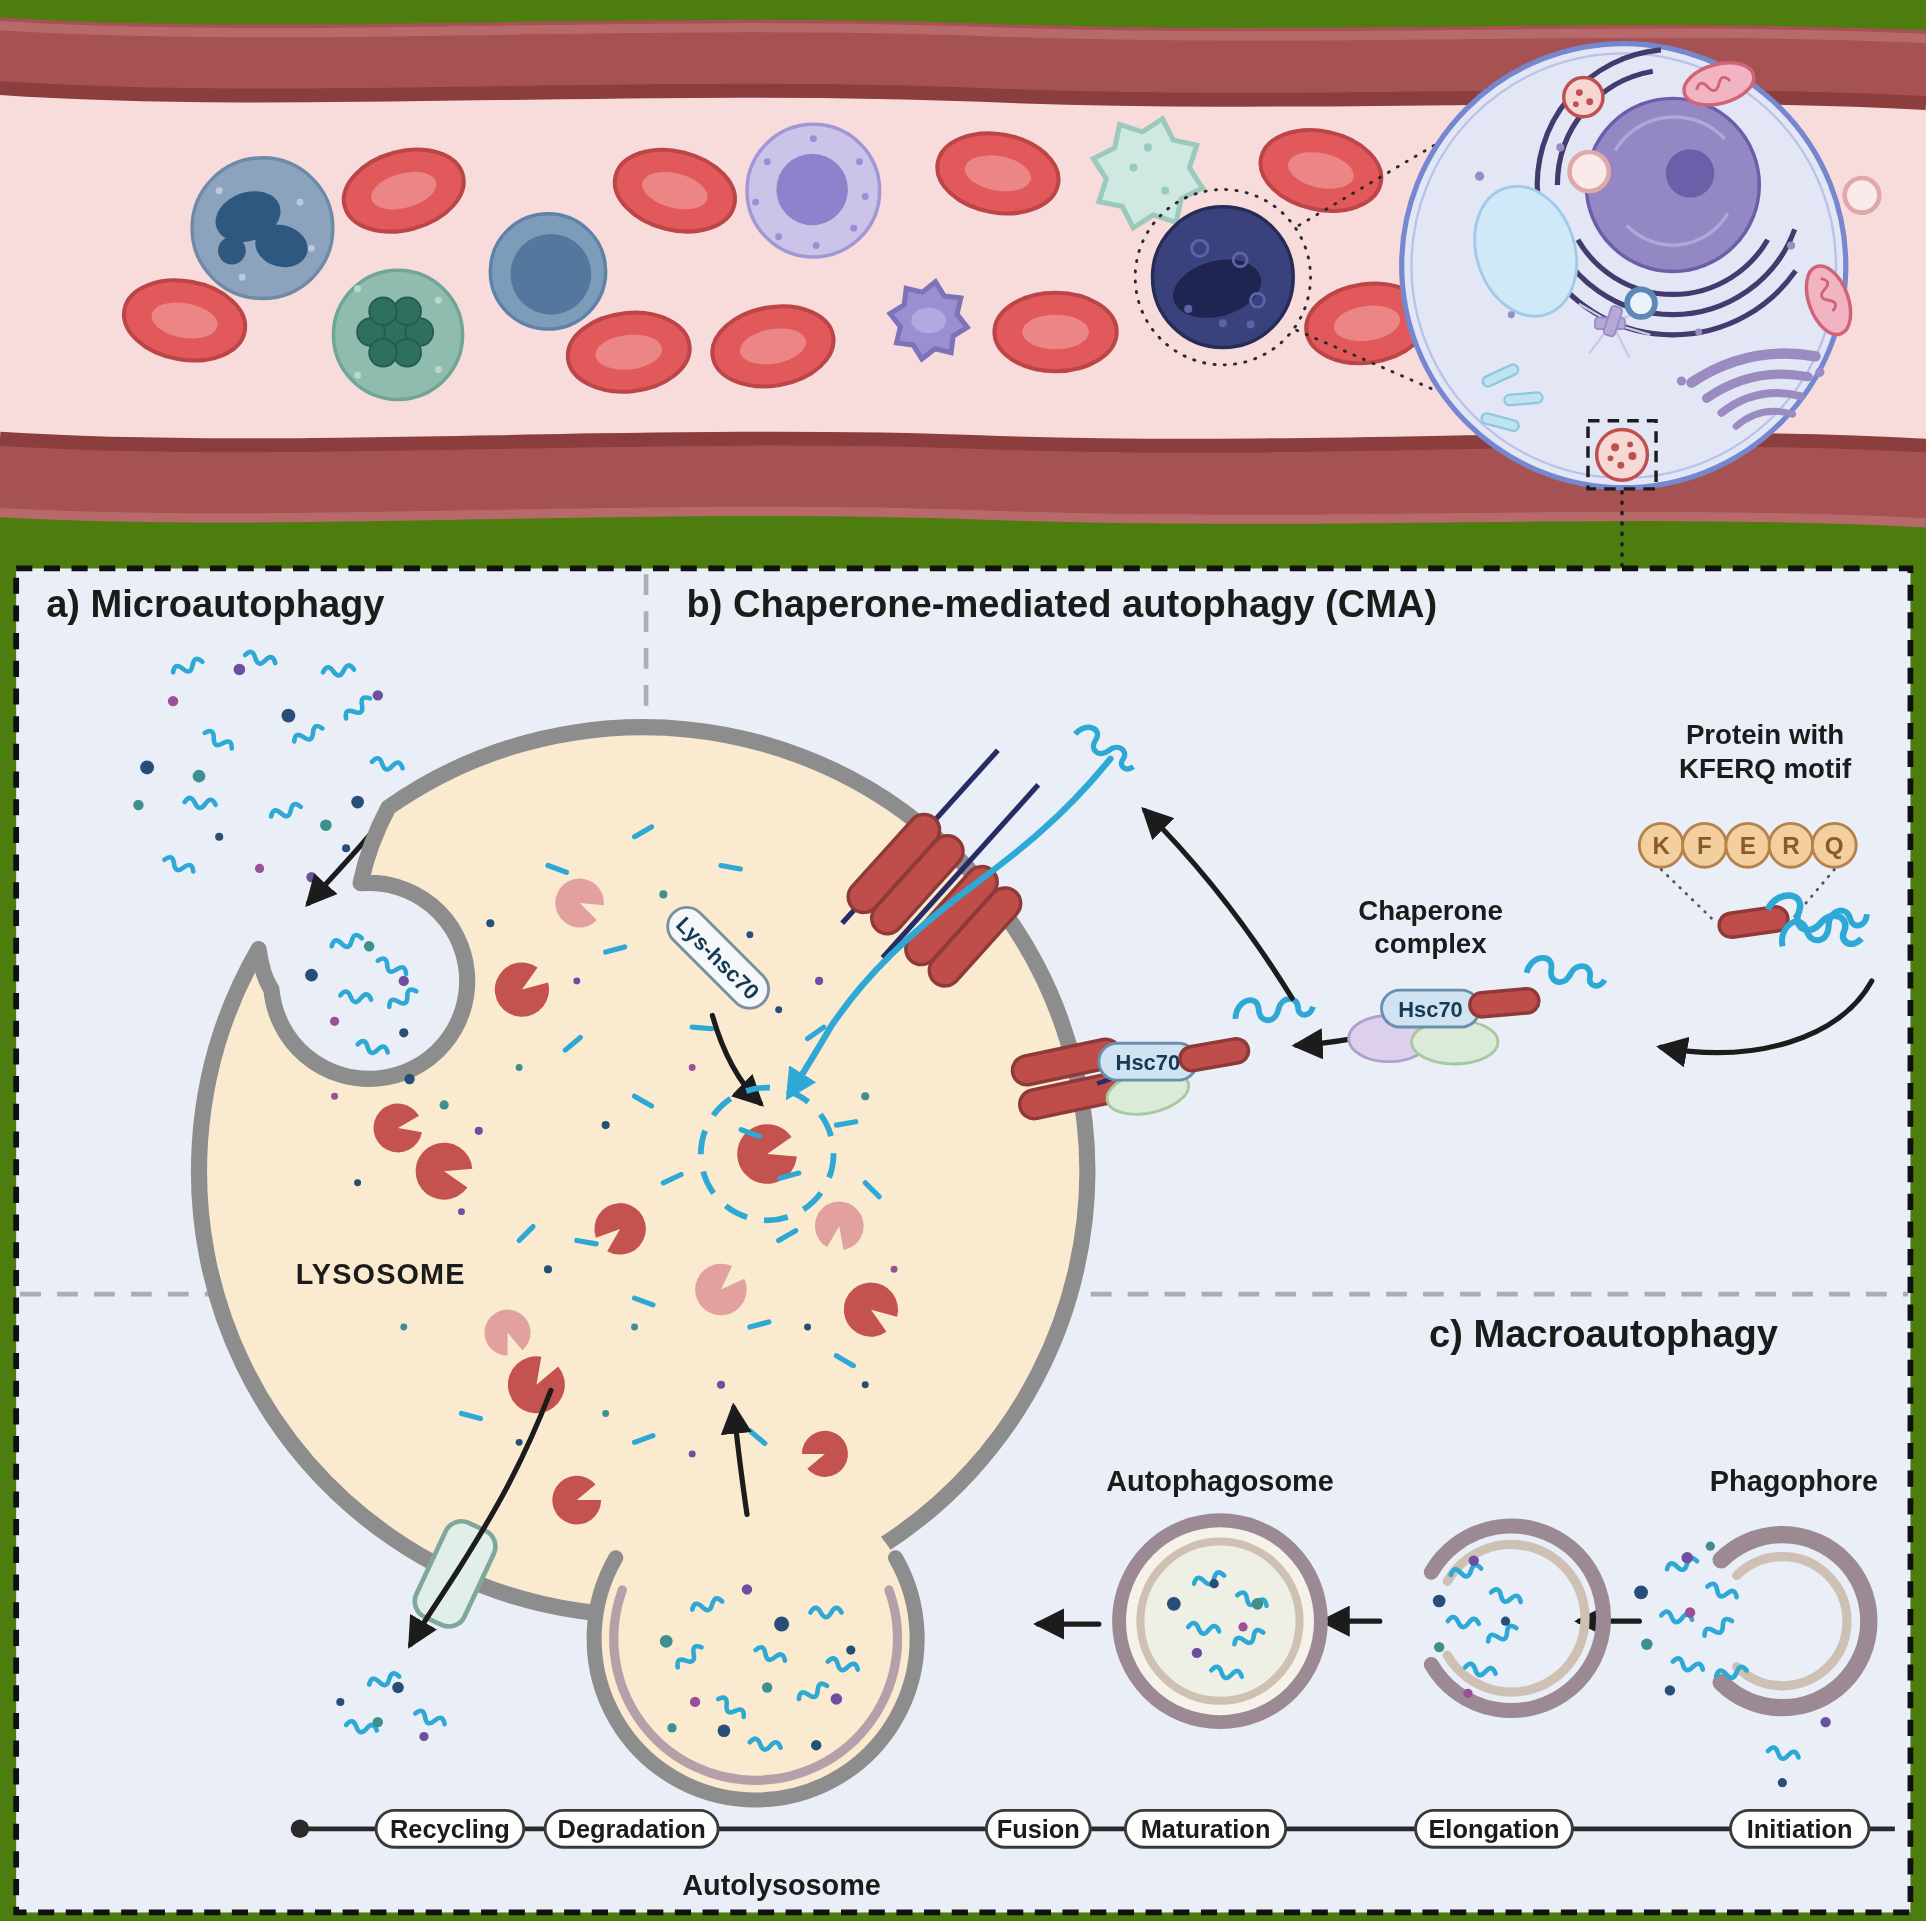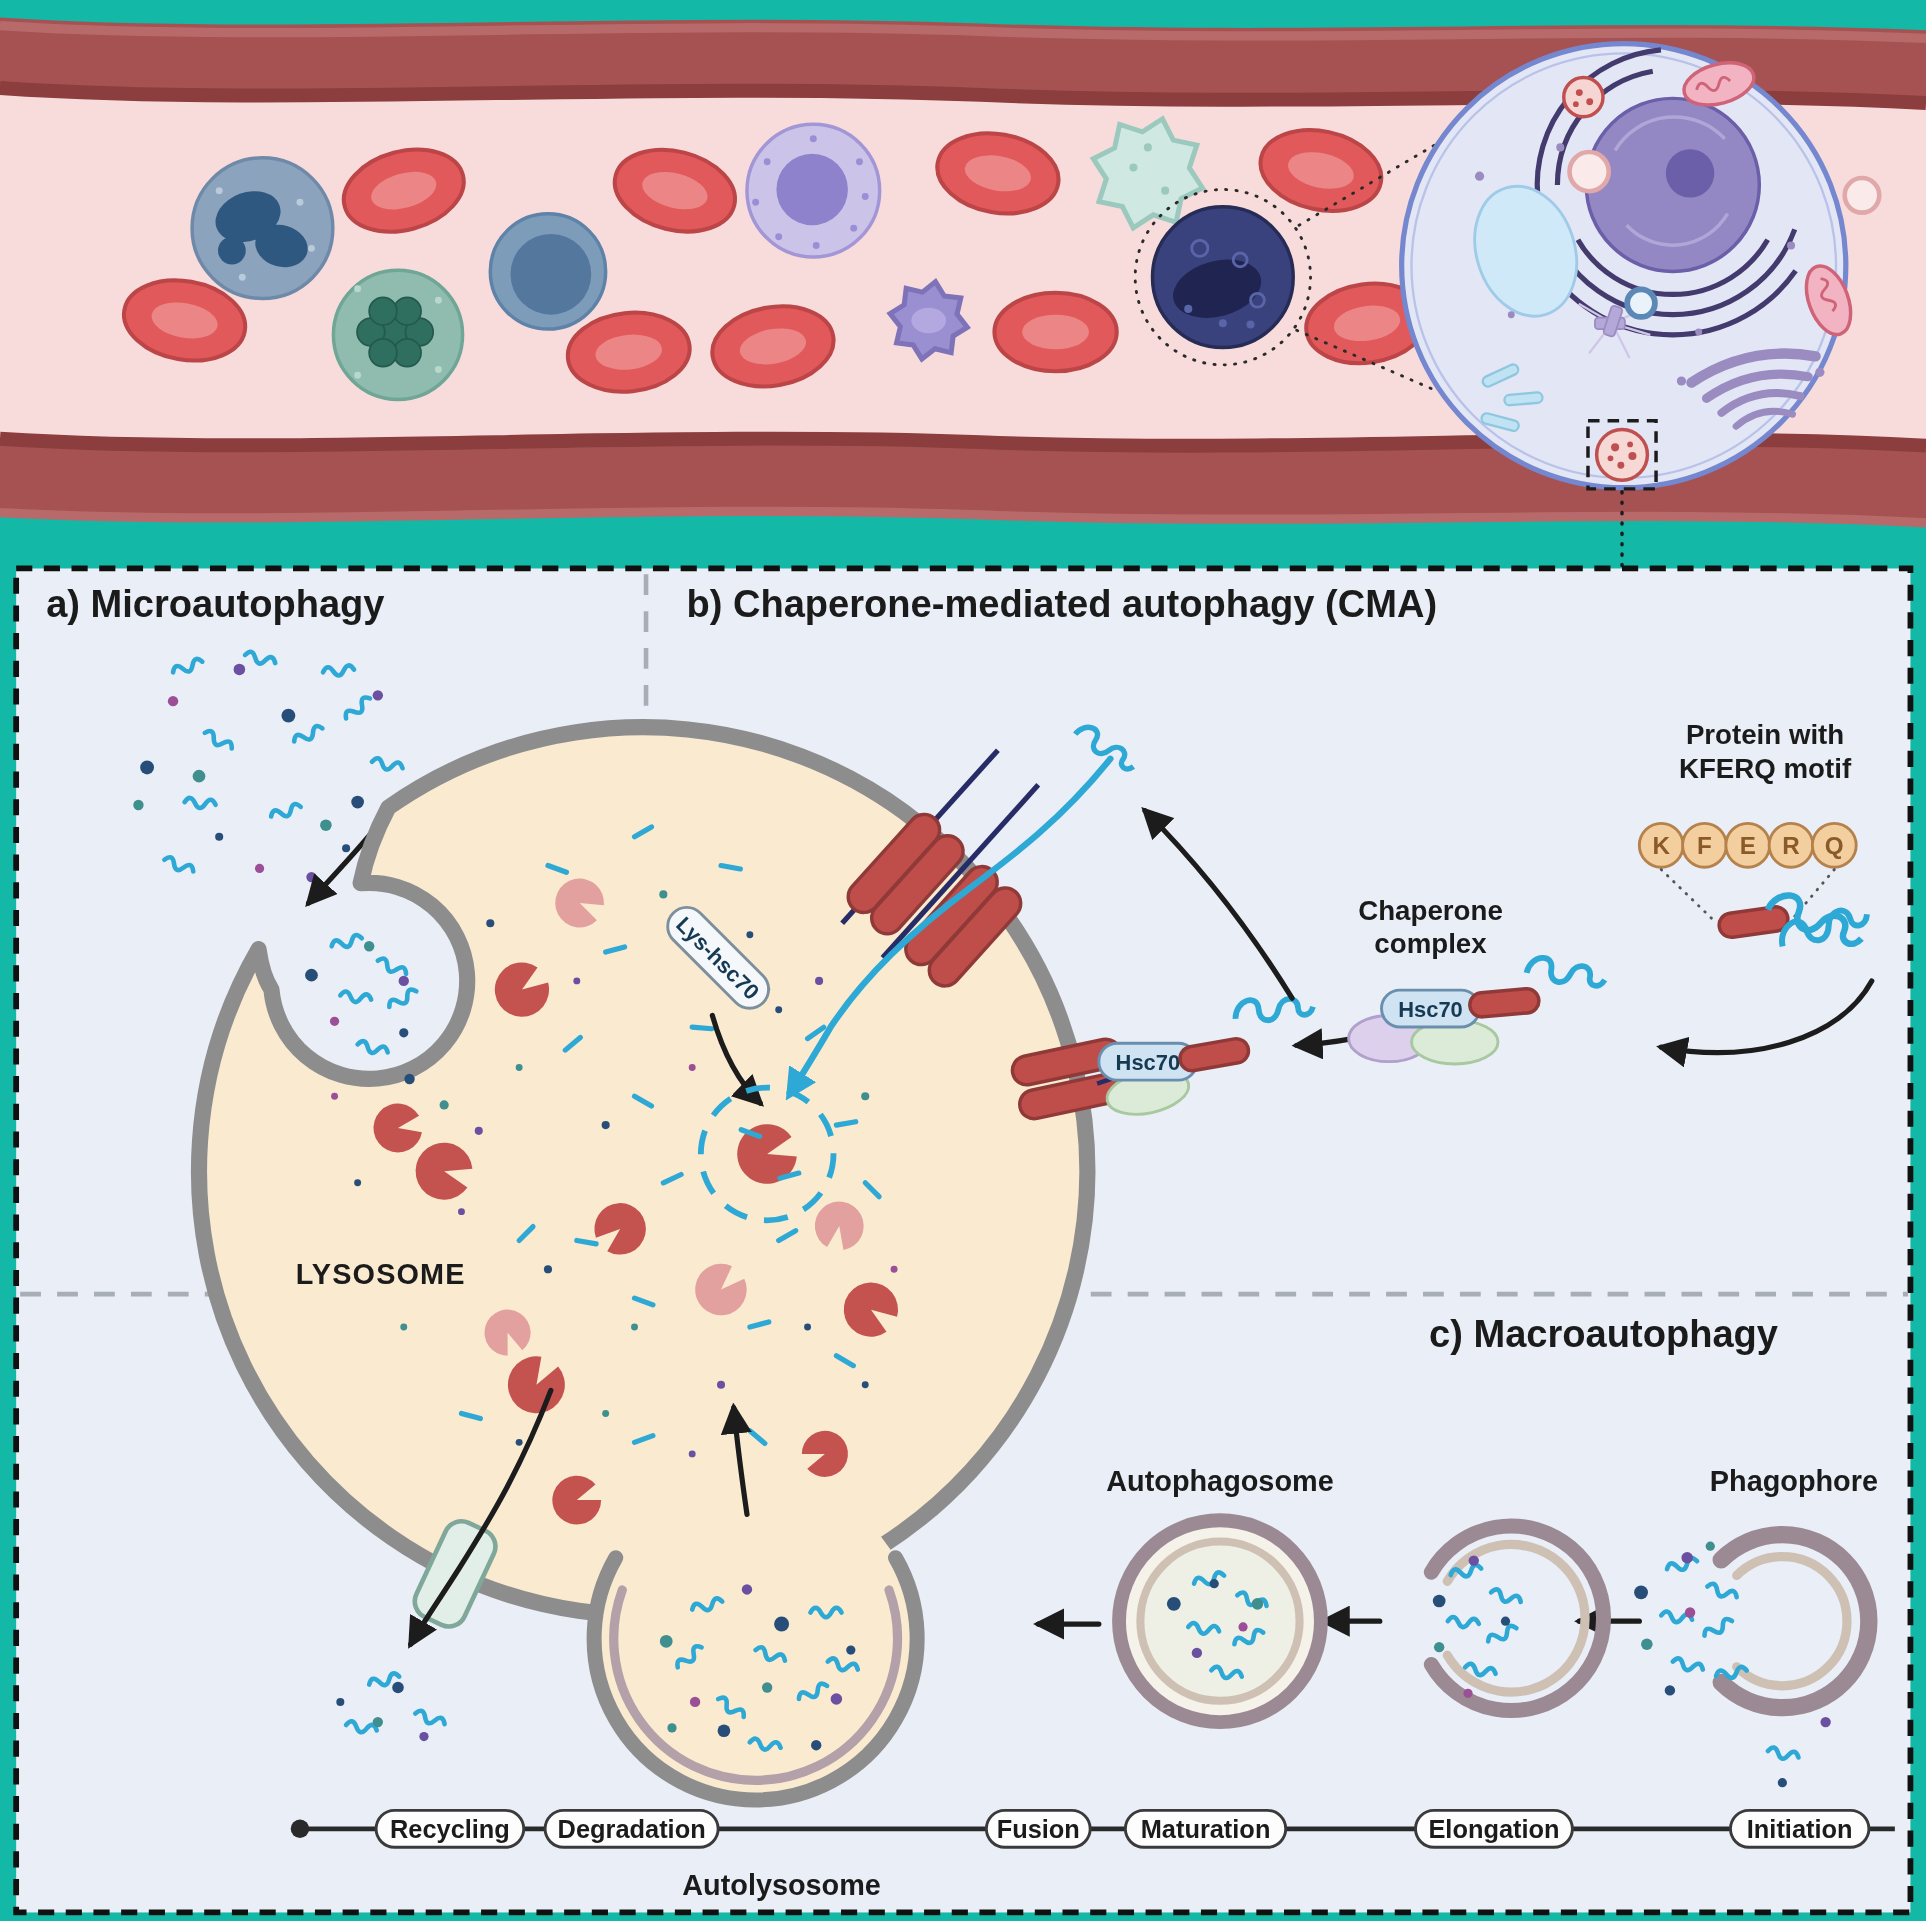--- a/index.html
+++ b/index.html
@@ -1,16 +1,16 @@
 <!DOCTYPE html>
 <html style="font-size:9.2px"><head>
 <meta charset="utf-8">
 <style>
   html,body{margin:0;padding:0;background:#ffffff;}
-  .stage{position:relative;width:1926px;height:1922px;background:#14b8a6;overflow:hidden;}
+  .stage{position:relative;width:1926px;height:1922px;background:#4d7c0f;overflow:hidden;}
   svg text{font-family:"Liberation Sans","DejaVu Sans",sans-serif;fill:#1b1b1b;}
   .t-title{font-size:66px;font-weight:bold;}
   .t-label{font-size:50px;font-weight:bold;}
   .t-small{font-size:48px;font-weight:bold;}
   .t-pill{font-size:44px;font-weight:bold;}
   .t-tag{font-size:38px;font-weight:bold;fill:#163a54;}
   .t-bead{font-size:42px;font-weight:bold;fill:#8a5a28;}
   .arrow{stroke:#1c1c1c;stroke-width:9;fill:none;marker-end:url(#ah);stroke-linecap:round;}
   .arrowB{stroke:#2ea8d5;stroke-width:11;fill:none;marker-end:url(#ahb);stroke-linecap:round;}
   .sqg{stroke:#2ea8d5;stroke-width:8;fill:none;stroke-linecap:round;}

